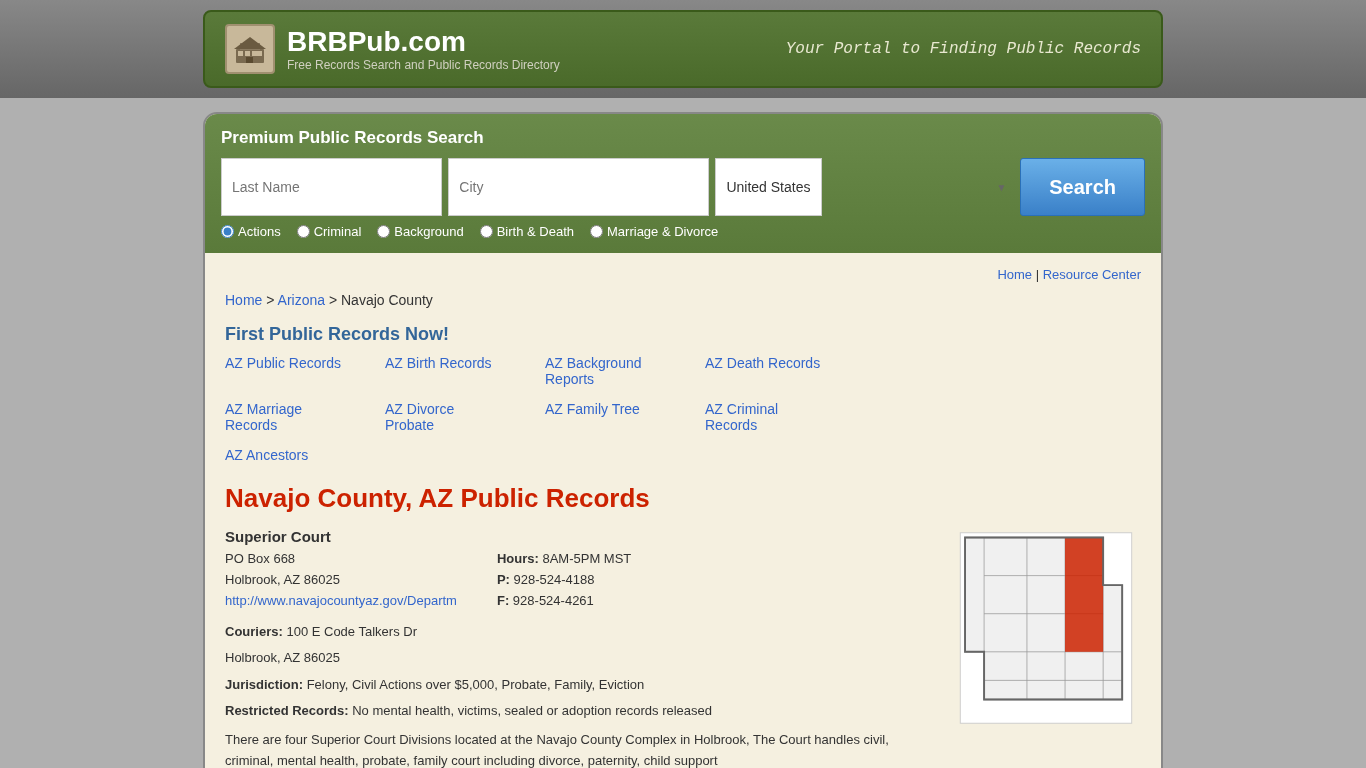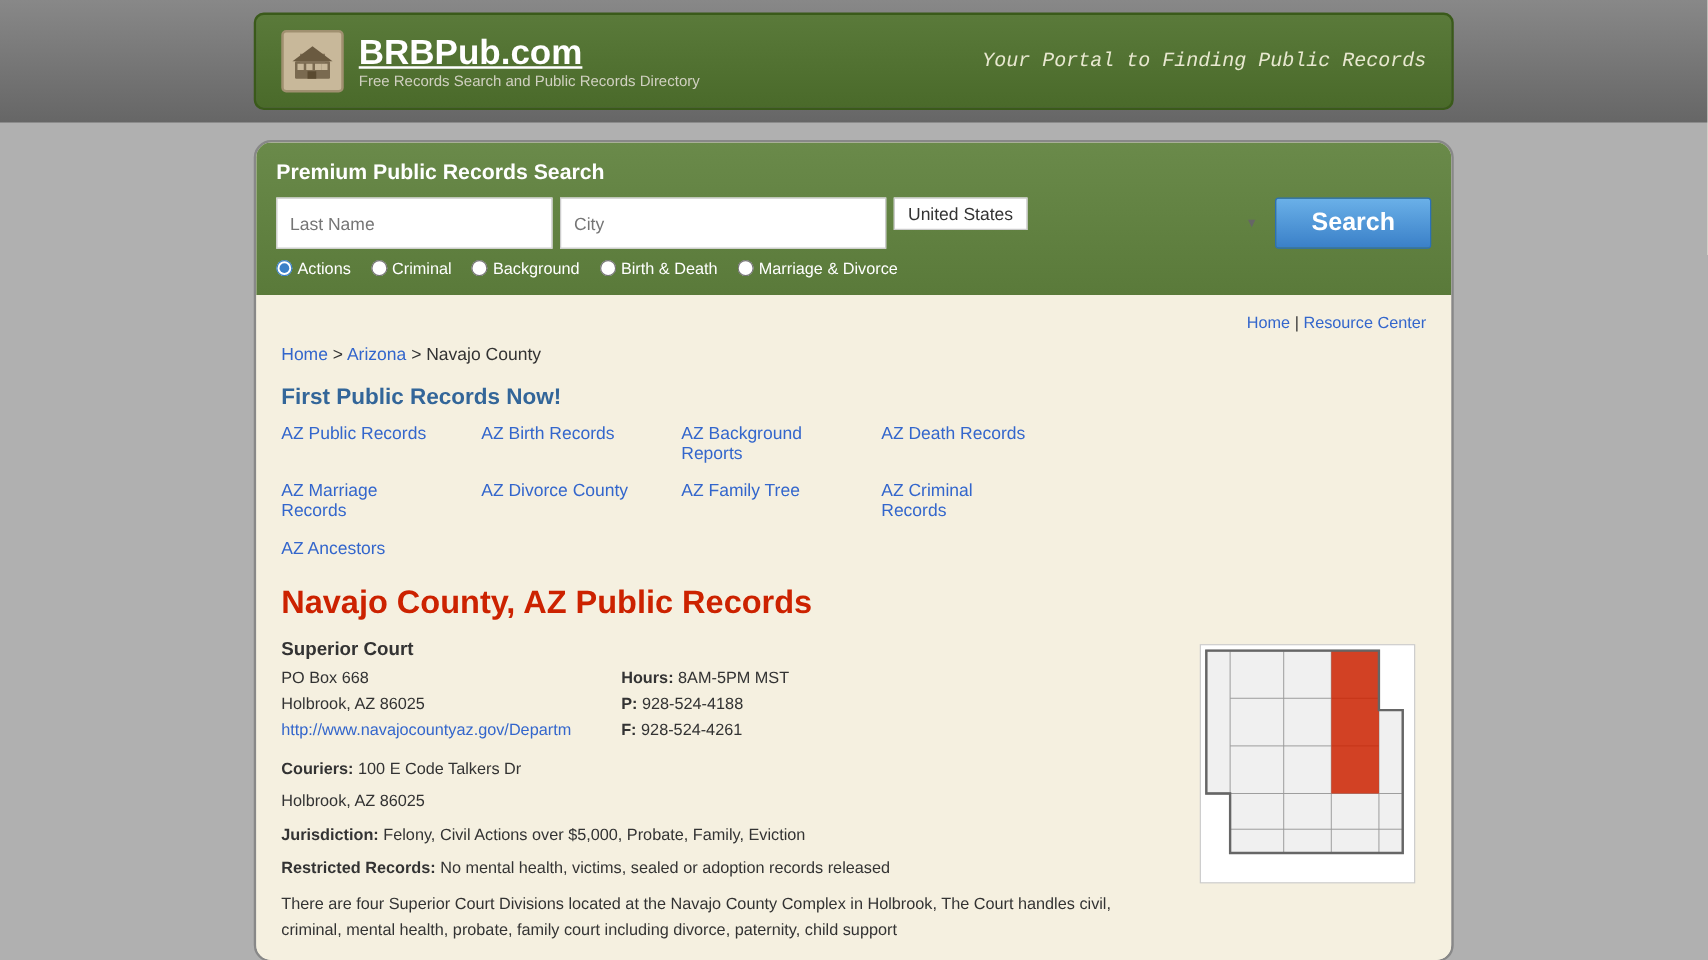--- a/index.html
+++ b/index.html
@@ -41,21 +41,20 @@
       display: flex;
       align-items: center;
       justify-content: center;
       border-radius: 4px;
     }
     #site-title {
       color: #fff;
       font-size: 28px;
       font-weight: bold;
       font-family: Arial, sans-serif;
-      text-decoration: underline;
     }
     #site-subtitle {
       color: #d0d0c0;
       font-size: 12px;
     }
     #header-tagline {
       color: #e8e8d0;
       font-size: 16px;
       font-style: italic;
       font-family: 'Courier New', monospace;
@@ -90,21 +89,21 @@
     .search-input {
       padding: 8px 10px;
       border: 1px solid #ccc;
       background: #fff;
       font-size: 14px;
       color: #999;
       flex: 1;
     }
     #city-input { flex: 1.2; }
     #country-select {
-      padding: 4px 10px;
+      padding: 20px 10px;
       border: 1px solid #ccc;
       background: #fff;
       font-size: 14px;
       flex: 1.5;
       color: #333;
       appearance: none;
       background-image: none;
     }
     #country-wrapper {
       flex: 1.5;
@@ -338,21 +337,21 @@
     </div>
 
     <div id="find-records">
       <div id="find-records-title">First Public Records Now!</div>
       <div id="links-grid">
         <a href="#" class="record-link">AZ Public Records</a>
         <a href="#" class="record-link">AZ Birth Records</a>
         <a href="#" class="record-link">AZ Background Reports</a>
         <a href="#" class="record-link">AZ Death Records</a>
         <a href="#" class="record-link">AZ Marriage Records</a>
-        <a href="#" class="record-link">AZ Divorce County</a>
+        <a href="#" class="record-link">AZ Divorce Probate</a>
         <a href="#" class="record-link">AZ Family Tree</a>
         <a href="#" class="record-link">AZ Criminal Records</a>
         <a href="#" class="record-link">AZ Ancestors</a>
       </div>
     </div>
 
     <div id="county-title">Navajo County, AZ Public Records</div>
 
     <div id="info-map-row">
       <div id="info-section">

